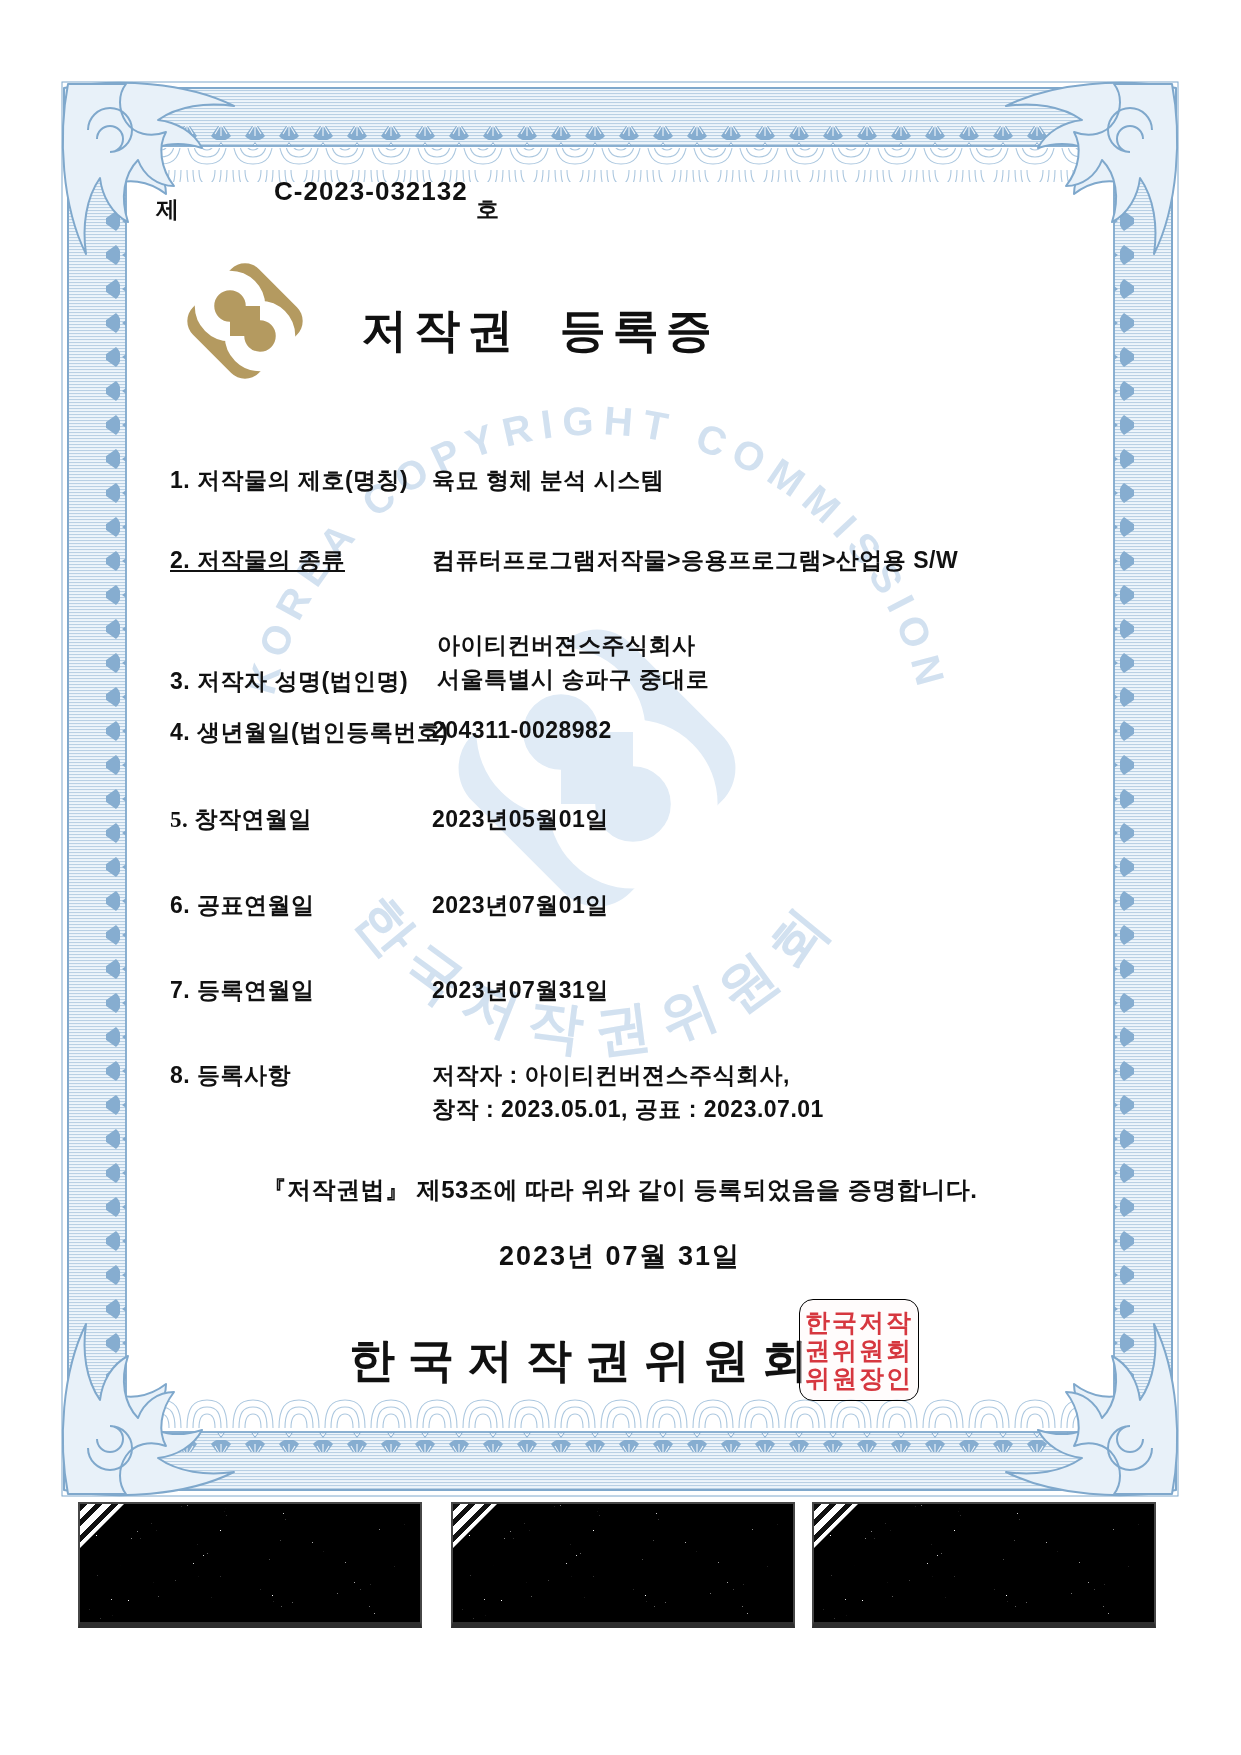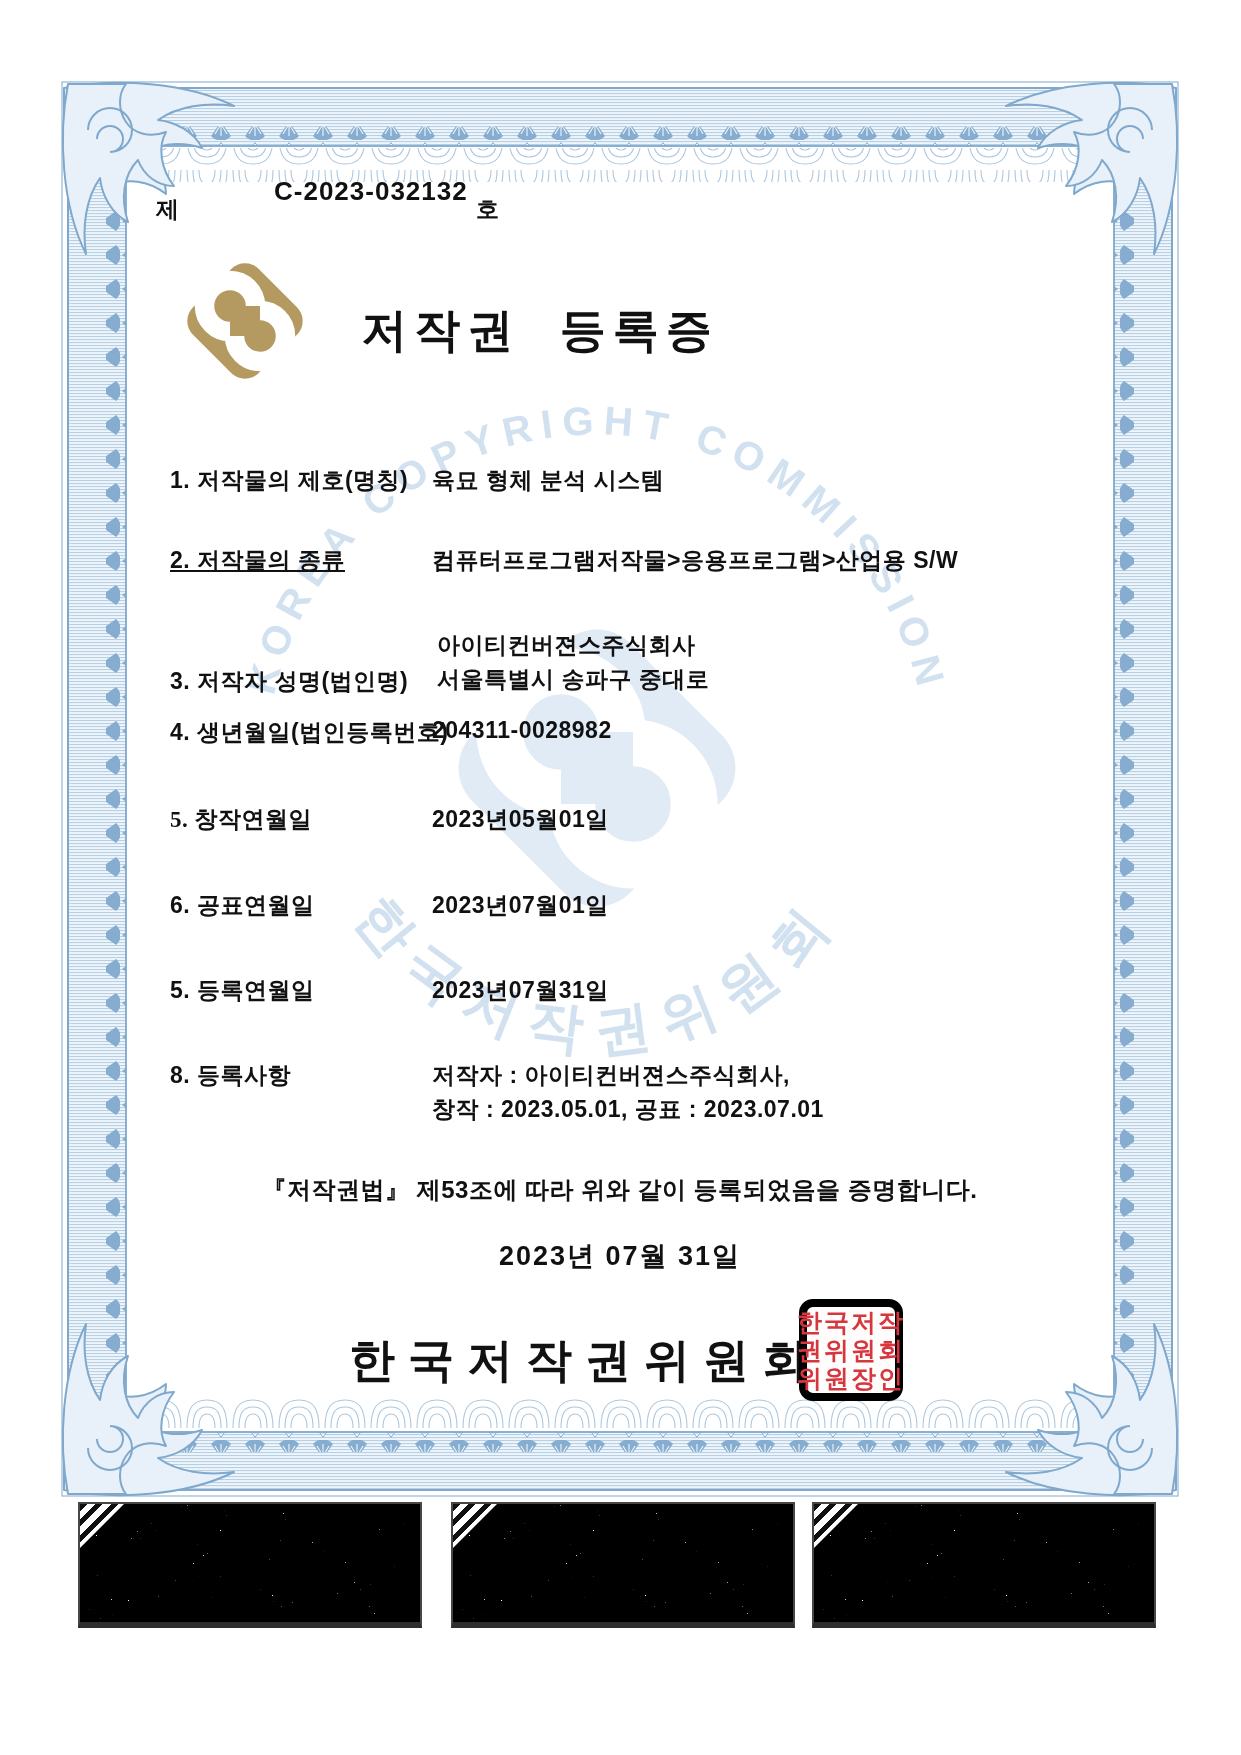--- a/index.html
+++ b/index.html
@@ -23,22 +23,22 @@
   .field-value{left:432px; font-size:23px; font-weight:600; letter-spacing:.5px; white-space:pre;text-align:center;}
 
   .statement{left:120px; top:1174px; width:1000px; text-align:center;
     font-size:24px; font-weight:600; letter-spacing:.5px;}
   .issue-date{left:120px; top:1238px; width:1000px; text-align:center;
     font-size:27px; font-weight:700; letter-spacing:2px;}
   .issuer{left:285px; top:1330px; width:600px; text-align:center;
     font-size:46px; font-weight:700; letter-spacing:13px;}
 
   .seal{
-    left:799px; top:1299px; width:104px; height:102px;
-    border:8px solid #000000; border-radius:14px; box-sizing:border-box;
+    left:799px; top:1299px; width:120px; height:102px;
+    border:1px solid #000000; border-radius:14px; box-sizing:border-box;
     display:flex; flex-direction:column; justify-content:center; align-items:center;
     background:rgba(255,245,245,.35);
   }
   .seal div{font-size:25px; line-height:28px; font-weight:700; color:#d6373f; letter-spacing:2px; white-space:nowrap;}
 
   .noise-block{
     position:absolute; top:1502px; width:344px; height:126px; box-sizing:border-box;
     background:#fff; border:2px solid #474747; border-bottom:6px solid #2e2e2e; z-index:3;
   }
   .noise-block svg{display:block; width:100%; height:100%;}
@@ -174,21 +174,21 @@
 
     <div class="abs field-label" style="top:717px;">4. 생년월일(법인등록번호)</div>
     <div class="abs field-value" style="top:717px;">204311-0028982</div>
 
     <div class="abs field-label" style="top:804px;font-family:Liberation Serif, serif;">5. 창작연월일</div>
     <div class="abs field-value" style="top:804px;">2023년05월01일</div>
 
     <div class="abs field-label" style="top:890px;">6. 공표연월일</div>
     <div class="abs field-value" style="top:890px;">2023년07월01일</div>
 
-    <div class="abs field-label" style="top:975px;">5. 등록연월일</div>
+    <div class="abs field-label" style="top:975px;">7. 등록연월일</div>
     <div class="abs field-value" style="top:975px;">2023년07월31일</div>
 
     <div class="abs field-label" style="top:1060px;">8. 등록사항</div>
     <div class="abs field-value" style="top:1060px;">저작자 : 아이티컨버젼스주식회사,</div>
     <div class="abs field-value" style="top:1094px;">창작 : 2023.05.01, 공표 : 2023.07.01</div>
 
     <div class="abs statement">『저작권법』 제53조에 따라 위와 같이 등록되었음을 증명합니다.</div>
 
     <div class="abs issue-date">2023년 07월 31일</div>
 

